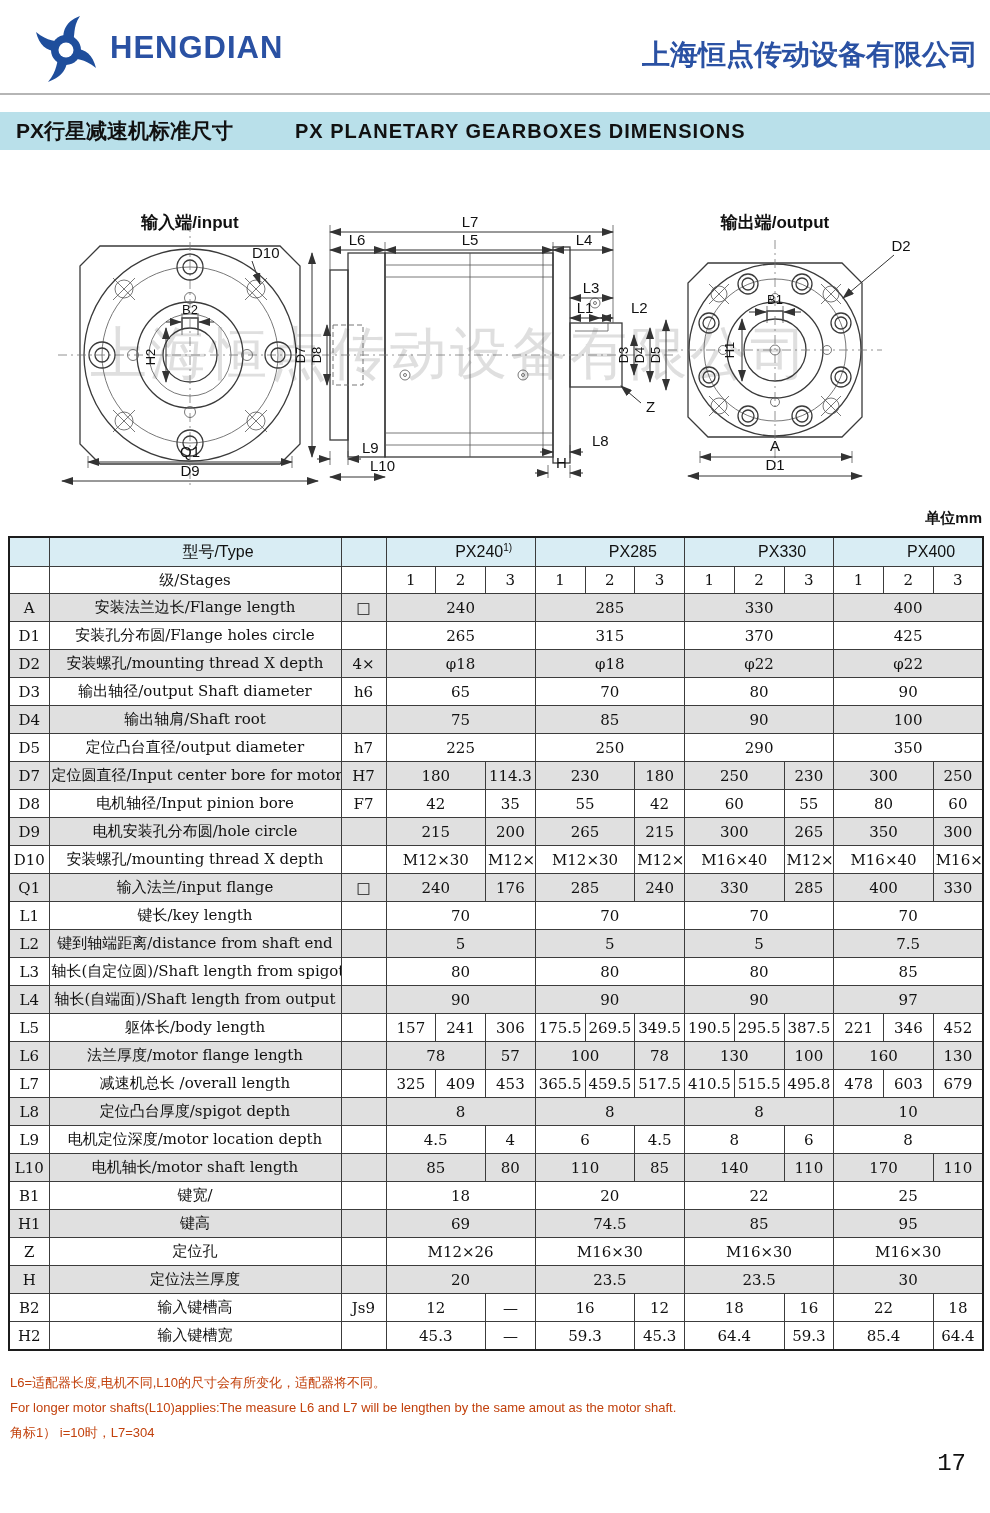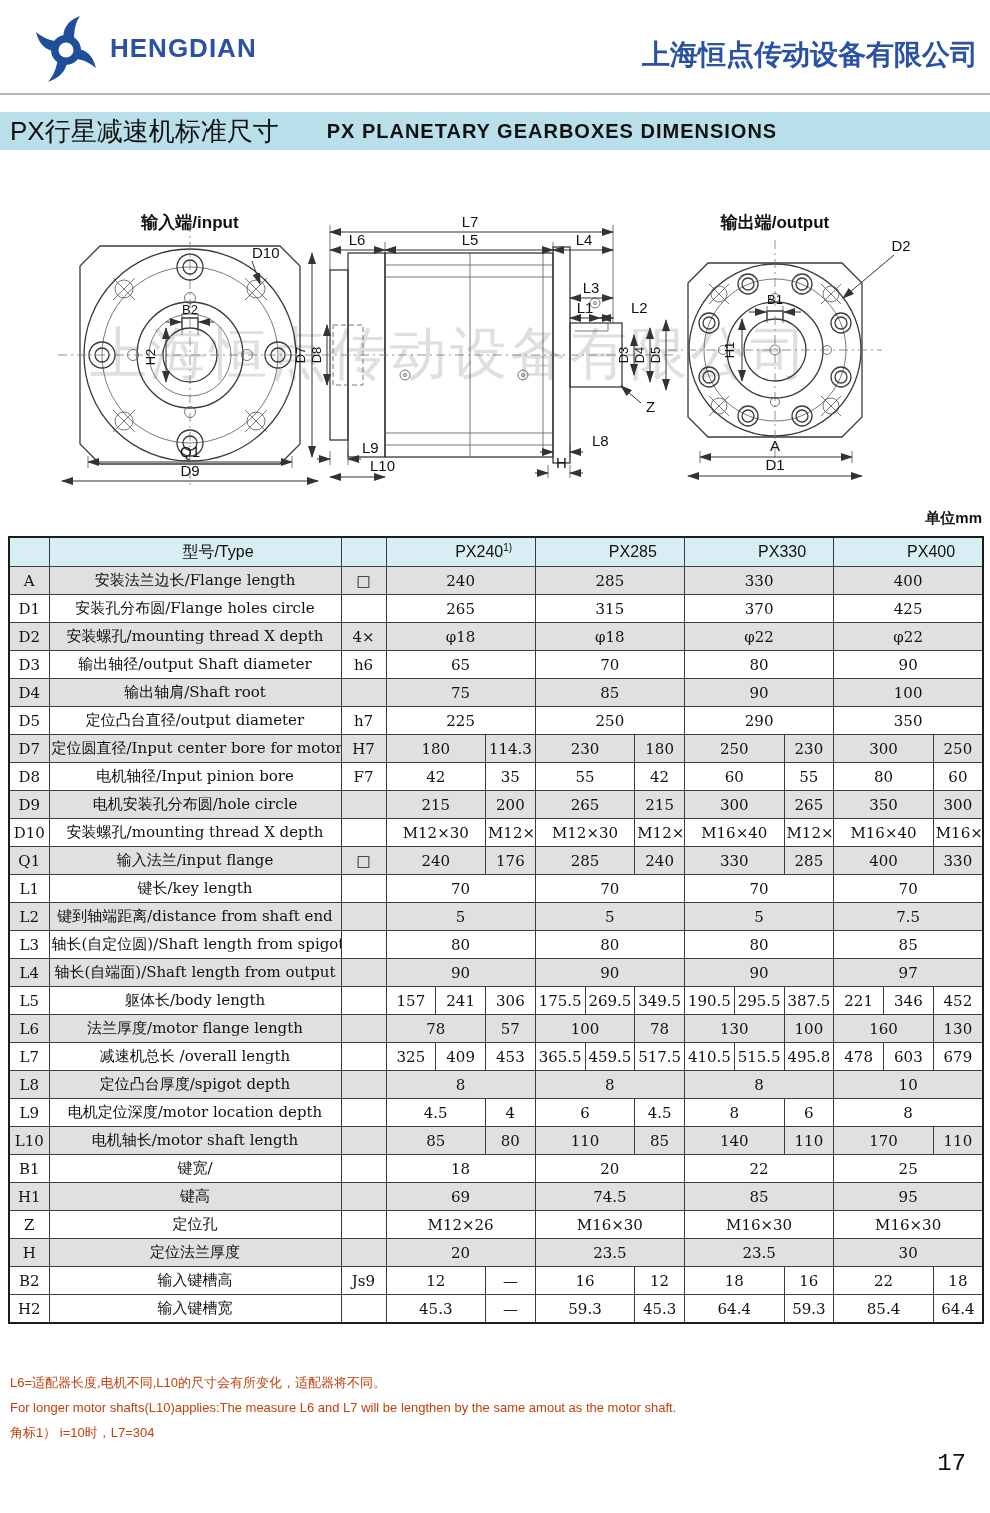--- a/index.html
+++ b/index.html
@@ -1,27 +1,27 @@
 <!DOCTYPE html>
 <html><head>
 <meta charset="utf-8">
 <style>
   html,body{margin:0;padding:0;background:#fff;}
   .page{position:relative;width:990px;height:1513px;background:#fff;overflow:hidden;
         font-family:"Liberation Sans",sans-serif;color:#111;}
   
   .hdr{position:absolute;top:0;left:0;width:990px;height:93px;border-bottom:2px solid #b5b5b5;}
   .logo-wrap{position:absolute;left:30px;top:10px;display:flex;align-items:center;}
-  .brand{font-size:26px;font-weight:bold;color:#2a51a3;letter-spacing:1px;margin-left:8px;}
+  .brand{font-size:31px;font-weight:bold;color:#2a51a3;letter-spacing:1px;margin-left:8px;}
   .company{position:absolute;right:12px;top:36px;font-size:28px;font-weight:bold;color:#2a51a3;}
   
   .titlebar{position:absolute;top:112px;left:0;width:990px;height:38px;background:#b9e0ea;
             display:flex;align-items:center;}
-  .title-cn{font-size:26px;font-weight:normal;margin-left:10px;white-space:nowrap;}
-  .title-en{font-size:20px;font-weight:bold;margin-left:48px;letter-spacing:1px;white-space:nowrap;}
+  .title-cn{font-size:21px;font-weight:bold;margin-left:16px;white-space:nowrap;}
+  .title-en{font-size:20px;font-weight:bold;margin-left:62px;letter-spacing:1px;white-space:nowrap;}
   
   svg.drawing{position:absolute;top:165px;left:0;}
   .s{fill:none;stroke:#3a3a3a;stroke-width:1.3;}
   .t{fill:none;stroke:#555;stroke-width:0.8;}
   .cl{fill:none;stroke:#777;stroke-width:0.8;stroke-dasharray:9 4 2 4;}
   .hd{fill:none;stroke:#666;stroke-width:0.9;stroke-dasharray:5 3;}
   .dim{stroke:#333;stroke-width:1;fill:none;}
   .lbl{font-family:"Liberation Sans",sans-serif;font-size:15px;fill:#111;}
   .lbl2{font-family:"Liberation Sans",sans-serif;font-size:13px;fill:#111;}
   .view-title{font-family:"Liberation Sans",sans-serif;font-size:17px;fill:#111;font-weight:bold;}
@@ -315,20 +315,37 @@
   <thead>
         <tr class="model-row">
           <td colspan="1" class="key"></td>
           <td colspan="1" class="desc type-h">型号/Type</td>
           <td colspan="1" class="tol"></td>
           <td colspan="3" class="model">PX240<sup>1)</sup></td>
           <td colspan="3" class="model">PX285</td>
           <td colspan="3" class="model">PX330</td>
           <td colspan="3" class="model">PX400</td>
         </tr>
+        <tr class="stage-row">
+          <td colspan="1" class="key"></td>
+          <td colspan="1" class="desc type-h">级/Stages</td>
+          <td colspan="1" class="tol"></td>
+          <td colspan="1" class="stage">1</td>
+          <td colspan="1" class="stage">2</td>
+          <td colspan="1" class="stage">3</td>
+          <td colspan="1" class="stage">1</td>
+          <td colspan="1" class="stage">2</td>
+          <td colspan="1" class="stage">3</td>
+          <td colspan="1" class="stage">1</td>
+          <td colspan="1" class="stage">2</td>
+          <td colspan="1" class="stage">3</td>
+          <td colspan="1" class="stage">1</td>
+          <td colspan="1" class="stage">2</td>
+          <td colspan="1" class="stage">3</td>
+        </tr>
       </thead>
       <tbody>
         <tr class="shade">
           <td colspan="1" class="key">A</td>
           <td colspan="1" class="desc">安装法兰边长/Flange length</td>
           <td colspan="1" class="tol">□</td>
           <td colspan="3" class="val">240</td>
           <td colspan="3" class="val">285</td>
           <td colspan="3" class="val">330</td>
           <td colspan="3" class="val">400</td>

